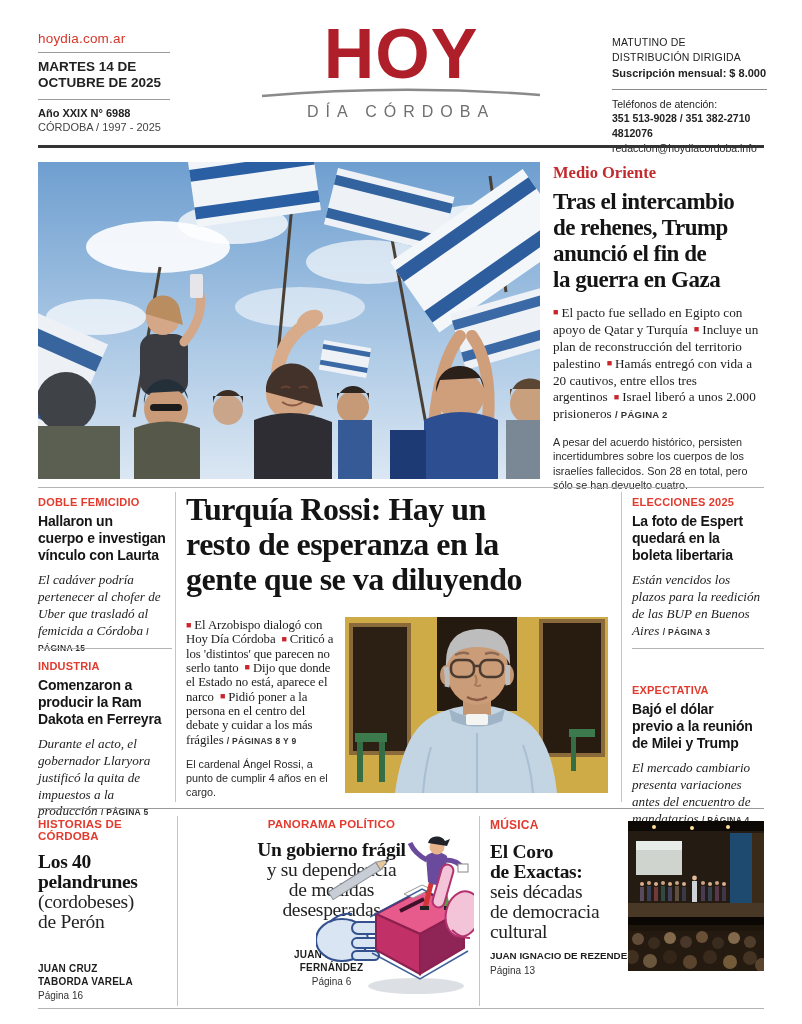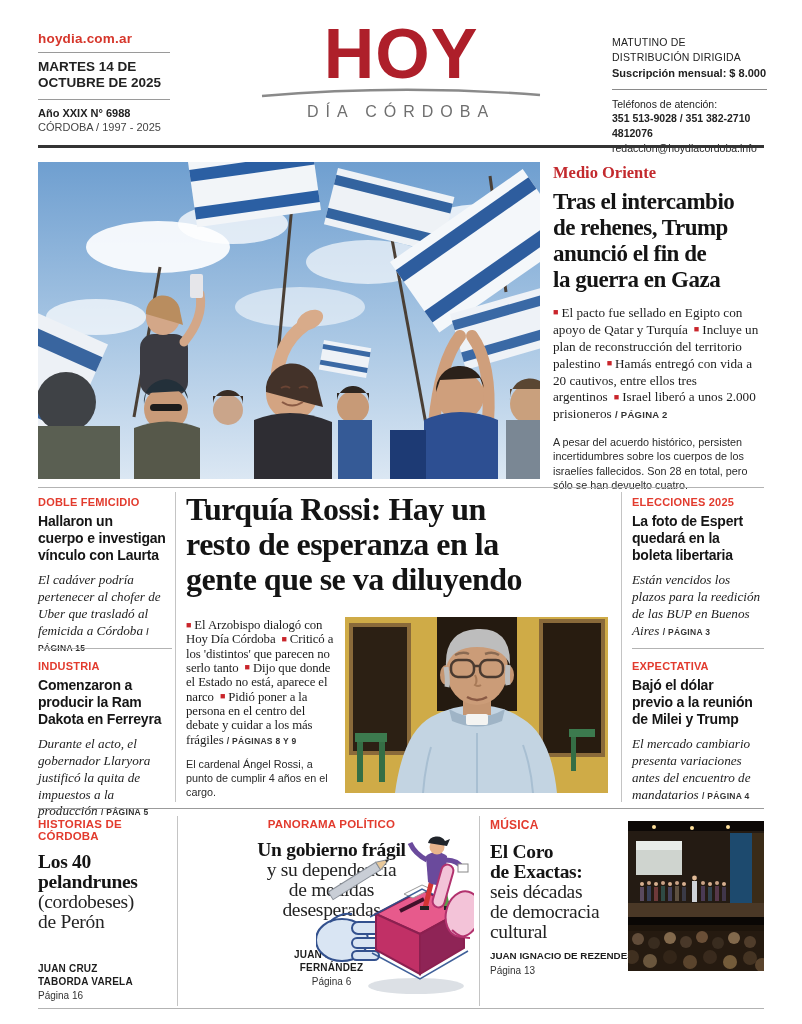--- a/index.html
+++ b/index.html
@@ -2,21 +2,21 @@
 <html><head>
 <meta charset="utf-8">
 <style>
   * { margin:0; padding:0; box-sizing:border-box; }
   html,body { background:#ffffff; }
   body { width:802px; height:1024px; font-family:"Liberation Sans","DejaVu Sans",sans-serif; color:#1a1a1a; position:relative; }
   .page { position:absolute; left:0; top:0; width:802px; height:1024px; background:#fff; overflow:hidden; }
   .abs { position:absolute; }
 
   
-  .site { color:#d6362b; font-weight:700; font-size:13.5px; letter-spacing:.2px; padding-bottom:6px; border-bottom:1px solid #9a9a9a; width:132px; }
+  .site { color:#d6362b; font-weight:400; font-size:13.5px; letter-spacing:.2px; padding-bottom:6px; border-bottom:1px solid #9a9a9a; width:132px; }
   .dateblock { font-weight:700; font-size:13.5px; line-height:1.22; color:#222; padding:6px 0 7px 0; border-bottom:1px solid #9a9a9a; width:132px; }
   .edition { font-weight:700; font-size:11px; color:#222; margin-top:7px; }
   .place { font-size:11px; color:#444; margin-top:2px; }
 
   .logo-wrap { text-align:center; }
   .logo-hoy { font-family:"Liberation Sans","DejaVu Sans",sans-serif; font-weight:800; font-size:70px; line-height:.92; color:#ae1f2a; letter-spacing:1px; }
   .logo-sub { font-size:16px; letter-spacing:7px; color:#6f6f6f; margin-top:5px; }
 
   .hdr-right { font-size:10.5px; line-height:1.4; color:#222; width:155px; }
   .hdr-right .cap { letter-spacing:.2px; }
@@ -268,21 +268,21 @@
   <div class="abs" style="left:632px; top:496px; width:132px;">
     <div class="kicker-sans">ELECCIONES 2025</div>
     <div class="h-side">
       <div>La foto de Espert</div>
       <div>quedará en la</div>
       <div>boleta libertaria</div>
     </div>
     <p class="deck"><span>Están vencidos los plazos para la reedición de las BUP en Buenos Aires</span> <span class="pref2">/ PÁGINA 3</span></p>
   </div>
   <div class="abs rule-thin" style="left:632px; top:648px; width:132px;"></div>
-  <div class="abs" style="left:632px; top:660px; width:132px;">
+  <div class="abs" style="left:632px; top:684px; width:132px;">
     <div class="kicker-sans">EXPECTATIVA</div>
     <div class="h-side">
       <div>Bajó el dólar</div>
       <div>previo a la reunión</div>
       <div>de Milei y Trump</div>
     </div>
     <p class="deck"><span>El mercado cambiario presenta variaciones antes del encuentro de mandatarios</span> <span class="pref2">/ PÁGINA 4</span></p>
   </div>
 
   <div class="abs rule-thin" style="left:38px; top:808px; width:726px; background:#9b9b9b;"></div>

